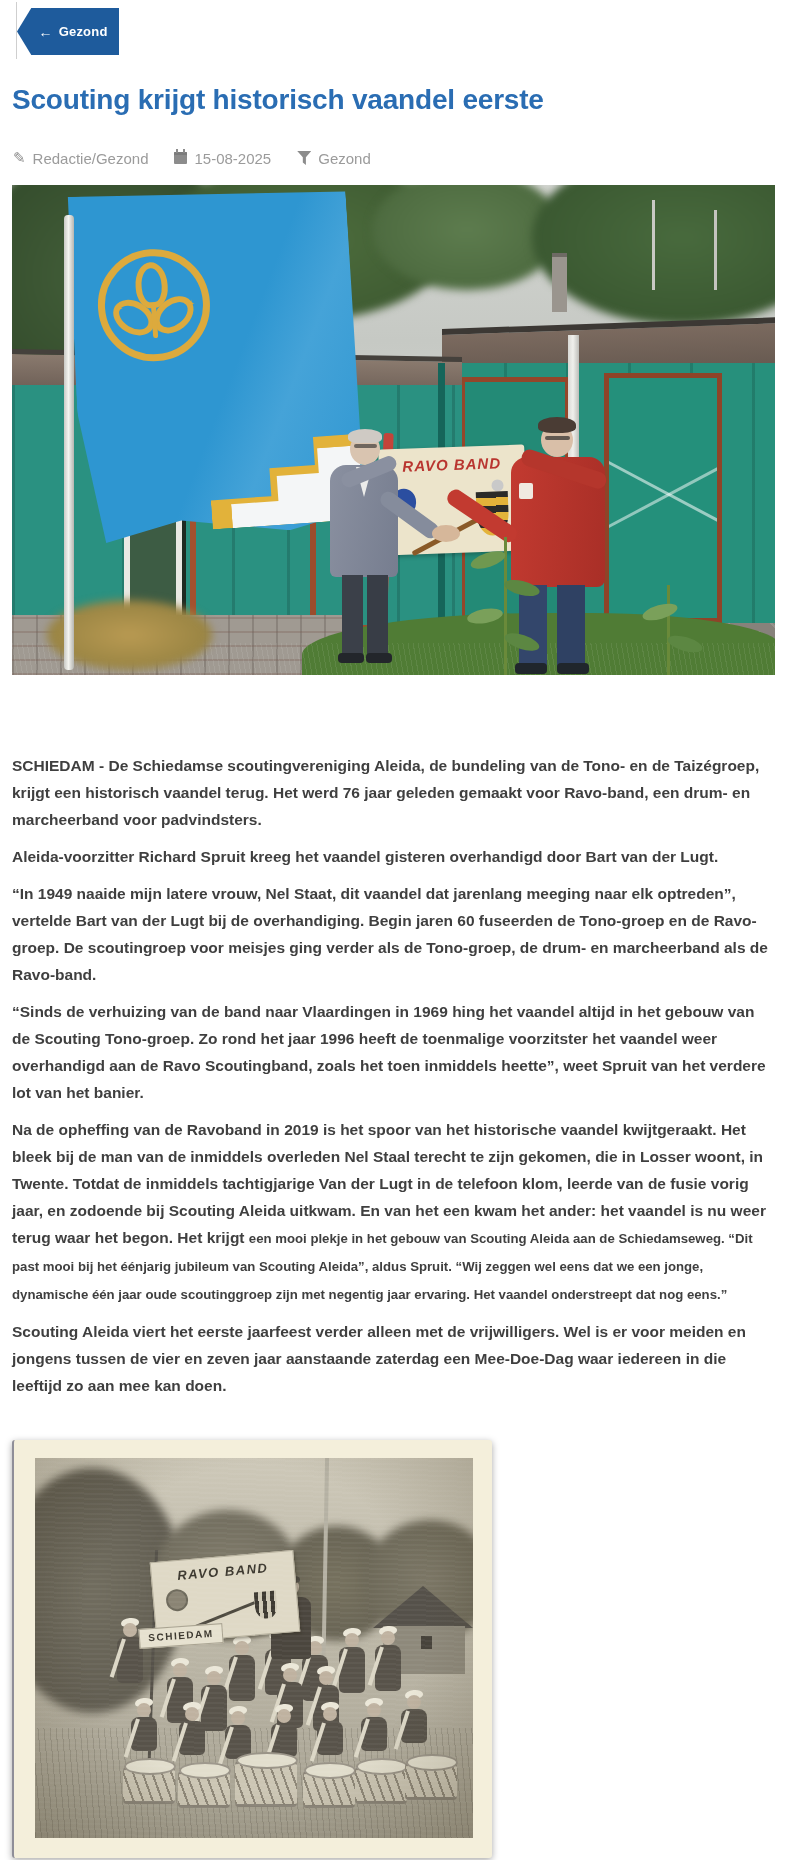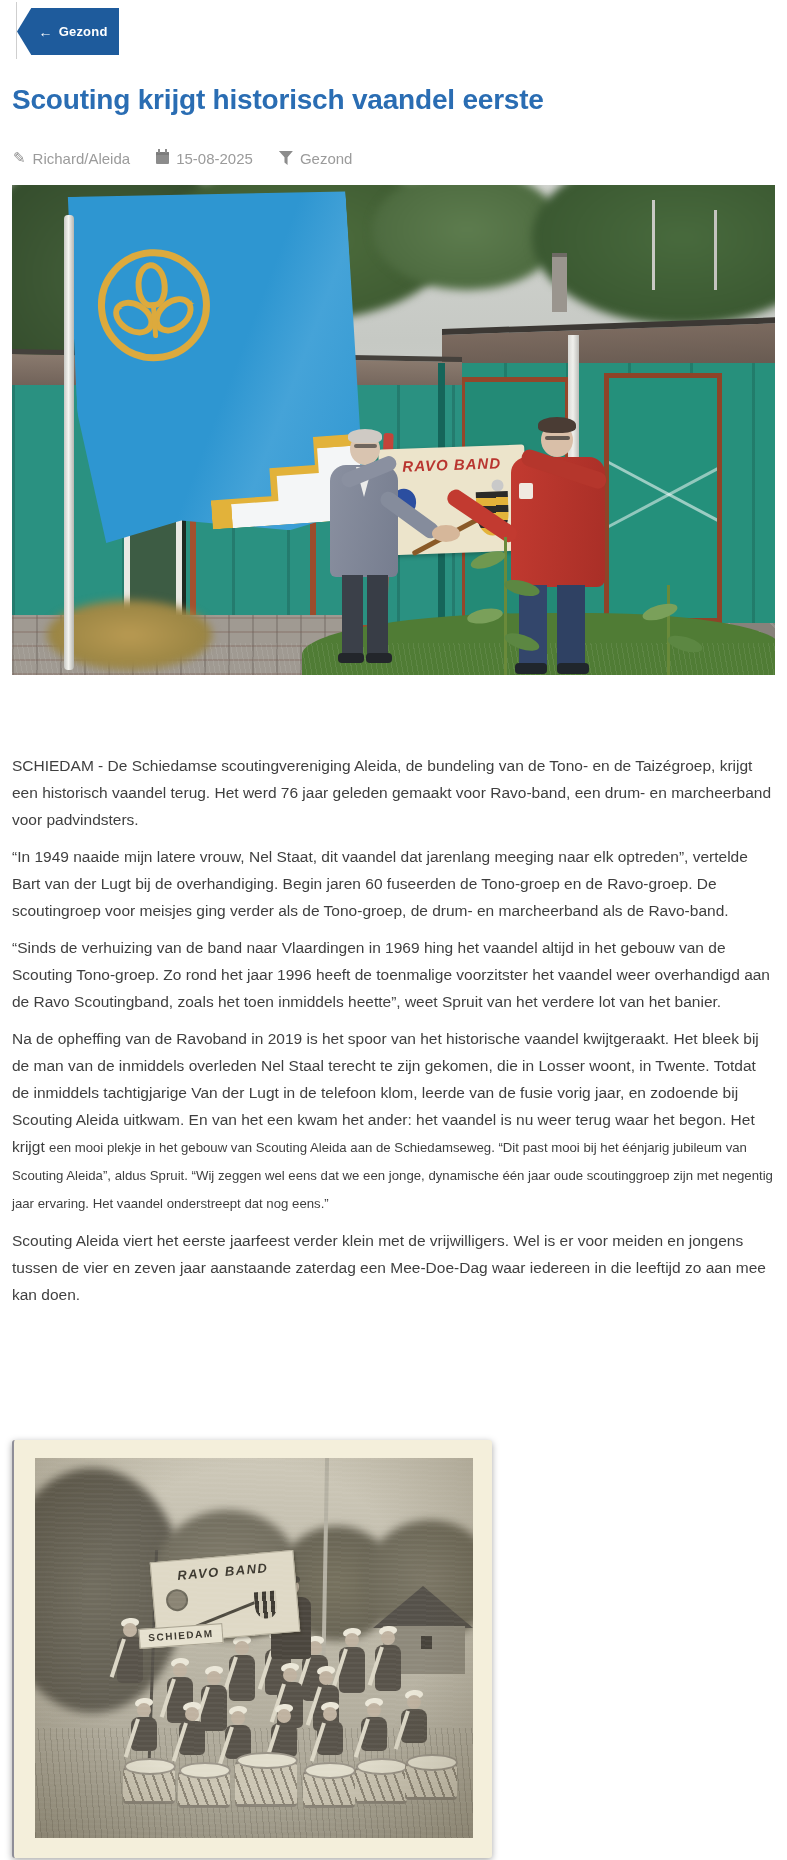--- a/index.html
+++ b/index.html
@@ -34,21 +34,21 @@
   .scout .sash{left:9px;top:23px;width:4px;height:40px;background:#dcd7c6;transform:rotate(18deg);transform-origin:top center;}
   .kneel{height:60px;} .kneel .tors{height:34px;}
   .drum{width:52px;height:48px;}
   .drum .dbody{left:0;top:9px;width:52px;height:37px;border-radius:4px;
      background:#ccc6b4;background-image:repeating-linear-gradient(70deg,rgba(80,72,60,.5) 0 2px,transparent 2px 9px);
      border-top:3px solid #8a8478;border-bottom:3px solid #8a8478;box-sizing:border-box;}
   .drum .dtop{left:1px;top:0;width:48px;height:13px;border-radius:50%;background:#e2decd;border:2px solid #9a9488;}
   .leaf{width:36px;height:14px;border-radius:50%;background:#6f9850;}
   
   .caption{left:12px;top:694px;width:762px;font-size:15px;line-height:27px;color:#8f8f8f;}
-  .article{left:12px;top:752px;width:763px;font-size:15.5px;line-height:27px;color:#3f3f3f;}
+  .article{left:12px;top:752px;width:763px;font-size:15.5px;line-height:27px;color:#3f3f3f;font-weight:bold;}
   .article p{margin:0 0 10px 0;}
   .small{font-size:13.2px;}
   
   .old-photo{left:12px;top:1440px;width:480px;height:418px;background:#f4efdb;border-radius:3px;
      box-shadow:0 2px 7px rgba(0,0,0,.35);border-left:2px solid #8f8e98;box-sizing:border-box;}
   .op-in{left:21px;top:18px;width:438px;height:380px;overflow:hidden;
      background:linear-gradient(#cdc8b8,#b9b4a4 55%,#a49f8f);}
   .grain{left:0;top:0;right:0;bottom:0;
      background:radial-gradient(ellipse at 50% 45%,transparent 55%,rgba(70,60,35,.28)),
                 repeating-linear-gradient(2deg,rgba(255,255,255,.04) 0 2px,transparent 2px 5px);}
@@ -62,21 +62,21 @@
   <div class="b back-btn">
     <span class="arr">←</span>
     <span>Gezond</span>
   </div>
 
   <h1 class="b title" style="margin:0">Scouting krijgt historisch vaandel eerste</h1>
 
   <div class="b meta">
     <span class="mitem">
       <span class="pencil">✎</span>
-      <span>Richard/Aleida</span>
+      <span>Redactie/Gezond</span>
     </span>
     <span class="mitem">
       <span class="cal"></span>
       <span>15-08-2025</span>
     </span>
     <span class="mitem">
       <span class="funnel"></span>
       <span>Gezond</span>
     </span>
   </div>
@@ -188,24 +188,25 @@
     <i class="b leaf" style="left:455px;top:424px;transform:rotate(-10deg);background:#7aa05a"></i>
     <i class="b leaf" style="left:492px;top:450px;transform:rotate(18deg);background:#5c8742"></i>
     <i class="b" style="left:655px;top:400px;width:3px;height:90px;background:#6a8a3a"></i>
     <i class="b leaf" style="left:630px;top:420px;transform:rotate(-16deg);background:#7aa05a"></i>
     <i class="b leaf" style="left:655px;top:452px;transform:rotate(16deg);background:#5c8742"></i>
   </div>
 
 
   <div class="b article">
     <p>SCHIEDAM - De Schiedamse scoutingvereniging Aleida, de bundeling van de Tono- en de Taizégroep, krijgt een historisch vaandel terug. Het werd 76 jaar geleden gemaakt voor Ravo-band, een drum- en marcheerband voor padvindsters.</p>
+    <p>Aleida-voorzitter Richard Spruit kreeg het vaandel gisteren overhandigd door Bart van der Lugt.</p>
     <p>“In 1949 naaide mijn latere vrouw, Nel Staat, dit vaandel dat jarenlang meeging naar elk optreden”, vertelde Bart van der Lugt bij de overhandiging. Begin jaren 60 fuseerden de Tono-groep en de Ravo-groep. De scoutingroep voor meisjes ging verder als de Tono-groep, de drum- en marcheerband als de Ravo-band.</p>
     <p>“Sinds de verhuizing van de band naar Vlaardingen in 1969 hing het vaandel altijd in het gebouw van de Scouting Tono-groep. Zo rond het jaar 1996 heeft de toenmalige voorzitster het vaandel weer overhandigd aan de Ravo Scoutingband, zoals het toen inmiddels heette”, weet Spruit van het verdere lot van het banier.</p>
     <p><span>Na de opheffing van de Ravoband in 2019 is het spoor van het historische vaandel kwijtgeraakt. Het bleek bij de man van de inmiddels overleden Nel Staal terecht te zijn gekomen, die in Losser woont, in Twente. Totdat de inmiddels tachtigjarige Van der Lugt in de telefoon klom, leerde van de fusie vorig jaar, en zodoende bij Scouting Aleida uitkwam. En van het een kwam het ander: het vaandel is nu weer terug waar het begon. Het krijgt </span><span class="small">een mooi plekje in het gebouw van Scouting Aleida aan de Schiedamseweg. “Dit past mooi bij het éénjarig jubileum van Scouting Aleida”, aldus Spruit. “Wij zeggen wel eens dat we een jonge, dynamische één jaar oude scoutinggroep zijn met negentig jaar ervaring. Het vaandel onderstreept dat nog eens.”</span></p>
-    <p>Scouting Aleida viert het eerste jaarfeest verder klein met de vrijwilligers. Wel is er voor meiden en jongens tussen de vier en zeven jaar aanstaande zaterdag een Mee-Doe-Dag waar iedereen in die leeftijd zo aan mee kan doen.</p>
+    <p>Scouting Aleida viert het eerste jaarfeest verder alleen met de vrijwilligers. Wel is er voor meiden en jongens tussen de vier en zeven jaar aanstaande zaterdag een Mee-Doe-Dag waar iedereen in die leeftijd zo aan mee kan doen.</p>
   </div>
 
   <div class="b old-photo">
     <div class="b op-in">
 
       <i class="b blob" style="left:-35px;top:10px;width:185px;height:245px;background:radial-gradient(#716d5f,#5a564b)"></i>
       <i class="b blob" style="left:120px;top:52px;width:145px;height:130px;background:radial-gradient(#827d6c,#6b6759)"></i>
       <i class="b blob" style="left:242px;top:68px;width:120px;height:115px;background:radial-gradient(#77725f,#615d4f)"></i>
       <i class="b blob" style="left:330px;top:62px;width:130px;height:120px;background:radial-gradient(#7d7867,#676353)"></i>
 

